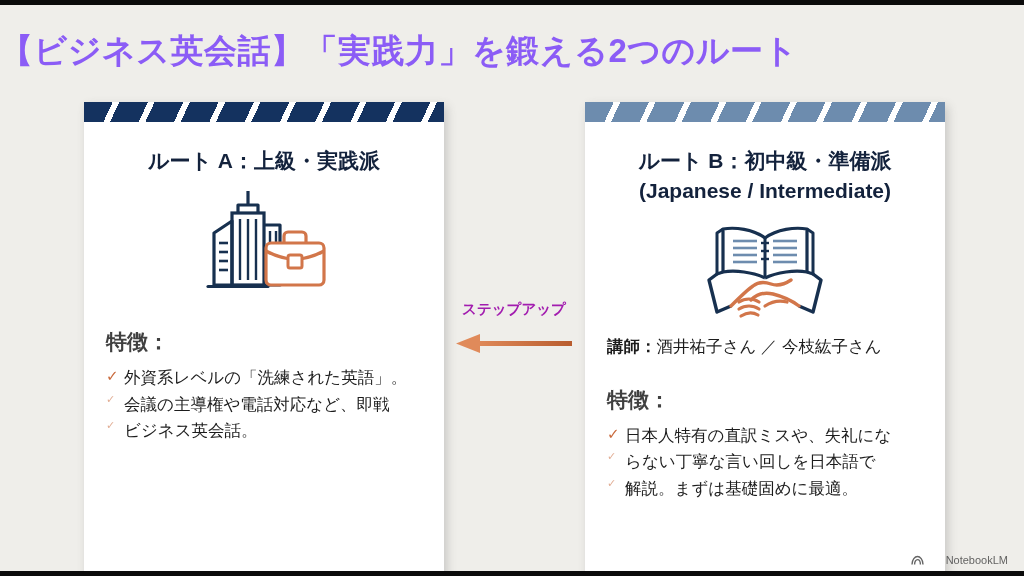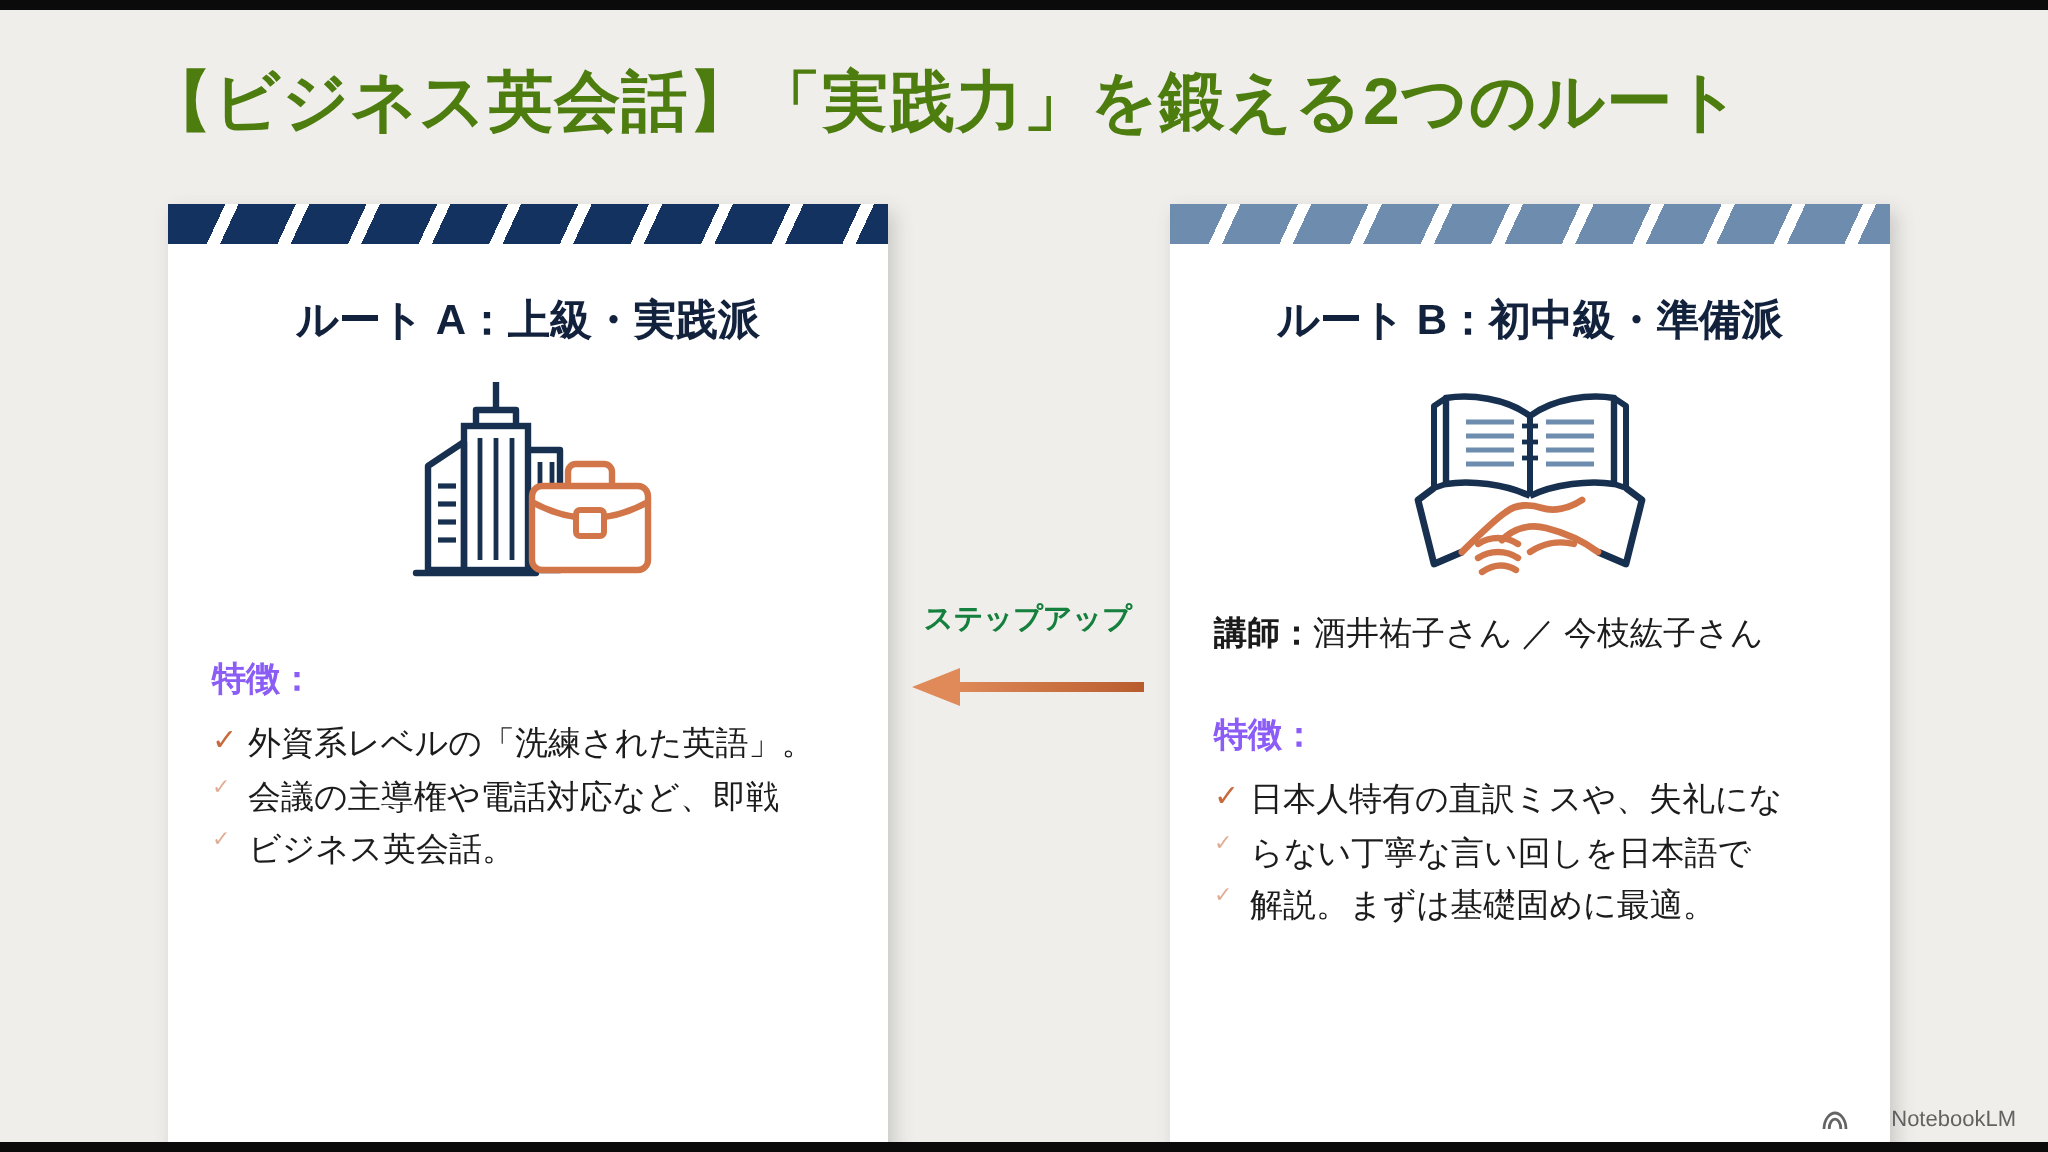--- a/index.html
+++ b/index.html
@@ -31,24 +31,24 @@
     inset: 0;
     background: #efeeea;
   }
 
   
   .title {
     position: absolute;
     top: 30px;
     left: 0;
     width: 944px;
-    text-align: center;
+    text-align: left;
     font-size: 33px;
     font-weight: bold;
-    color: #4d7c0f;
+    color: #8b5cf6;
     letter-spacing: 0.5px;
     line-height: 1.25;
     white-space: nowrap;
   }
 
   
   .card {
     position: absolute;
     top: 102px;
     width: 360px;
@@ -110,23 +110,23 @@
   .detail {
     font-size: 16.5px;
     color: #1c1c1c;
     font-weight: bold;
     margin-top: 6px;
     white-space: nowrap;
   }
   .detail .val { font-weight: normal; }
 
   .feature-label {
-    font-size: 17px;
-    font-weight: bold;
-    color: #8b5cf6;
+    font-size: 21px;
+    font-weight: bold;
+    color: #404040;
     margin-top: 28px;
   }
 
   .bullets {
     margin-top: 8px;
     position: relative;
   }
   .bullet-row {
     display: flex;
     align-items: flex-start;
@@ -149,21 +149,21 @@
   .connector {
     position: absolute;
     left: 444px;
     top: 300px;
     width: 140px;
     text-align: center;
   }
   .connector-label {
     font-size: 14.5px;
     font-weight: bold;
-    color: #15803d;
+    color: #a21caf;
     white-space: nowrap;
     margin-bottom: 14px;
   }
   .arrow-svg { display: block; margin: 0 auto; }
 
   
   .watermark {
     position: absolute;
     right: 16px;
     bottom: 10px;
@@ -257,20 +257,21 @@
       <path d="M2 10.5 L26 1 L26 20 Z" fill="#e08a5a"></path>
     </svg>
   </div>
 
   <div class="card right">
     <div class="card-bar"></div>
     <div class="card-body">
 
       <div class="card-heading">
         <span>ルート B：初中級・準備派</span>
+        <span class="sub">(Japanese / Intermediate)</span>
       </div>
 
       <div class="icon-wrap">
         <svg width="140" height="110" viewBox="0 0 140 110" fill="none">
 
           <path d="M70 22 L70 62" stroke="#17304f" stroke-width="3"></path>
           <path d="M70 22 C58 13 40 11 28 13 L28 56 C40 54 58 56 70 62" stroke="#17304f" stroke-width="3.2" fill="none" stroke-linejoin="round"></path>
           <path d="M70 22 C82 13 100 11 112 13 L112 56 C100 54 82 56 70 62" stroke="#17304f" stroke-width="3.2" fill="none" stroke-linejoin="round"></path>
           <path d="M28 13 L22 17 L22 58 L28 56" stroke="#17304f" stroke-width="3" fill="none" stroke-linejoin="round"></path>
           <path d="M112 13 L118 17 L118 58 L112 56" stroke="#17304f" stroke-width="3" fill="none" stroke-linejoin="round"></path>

